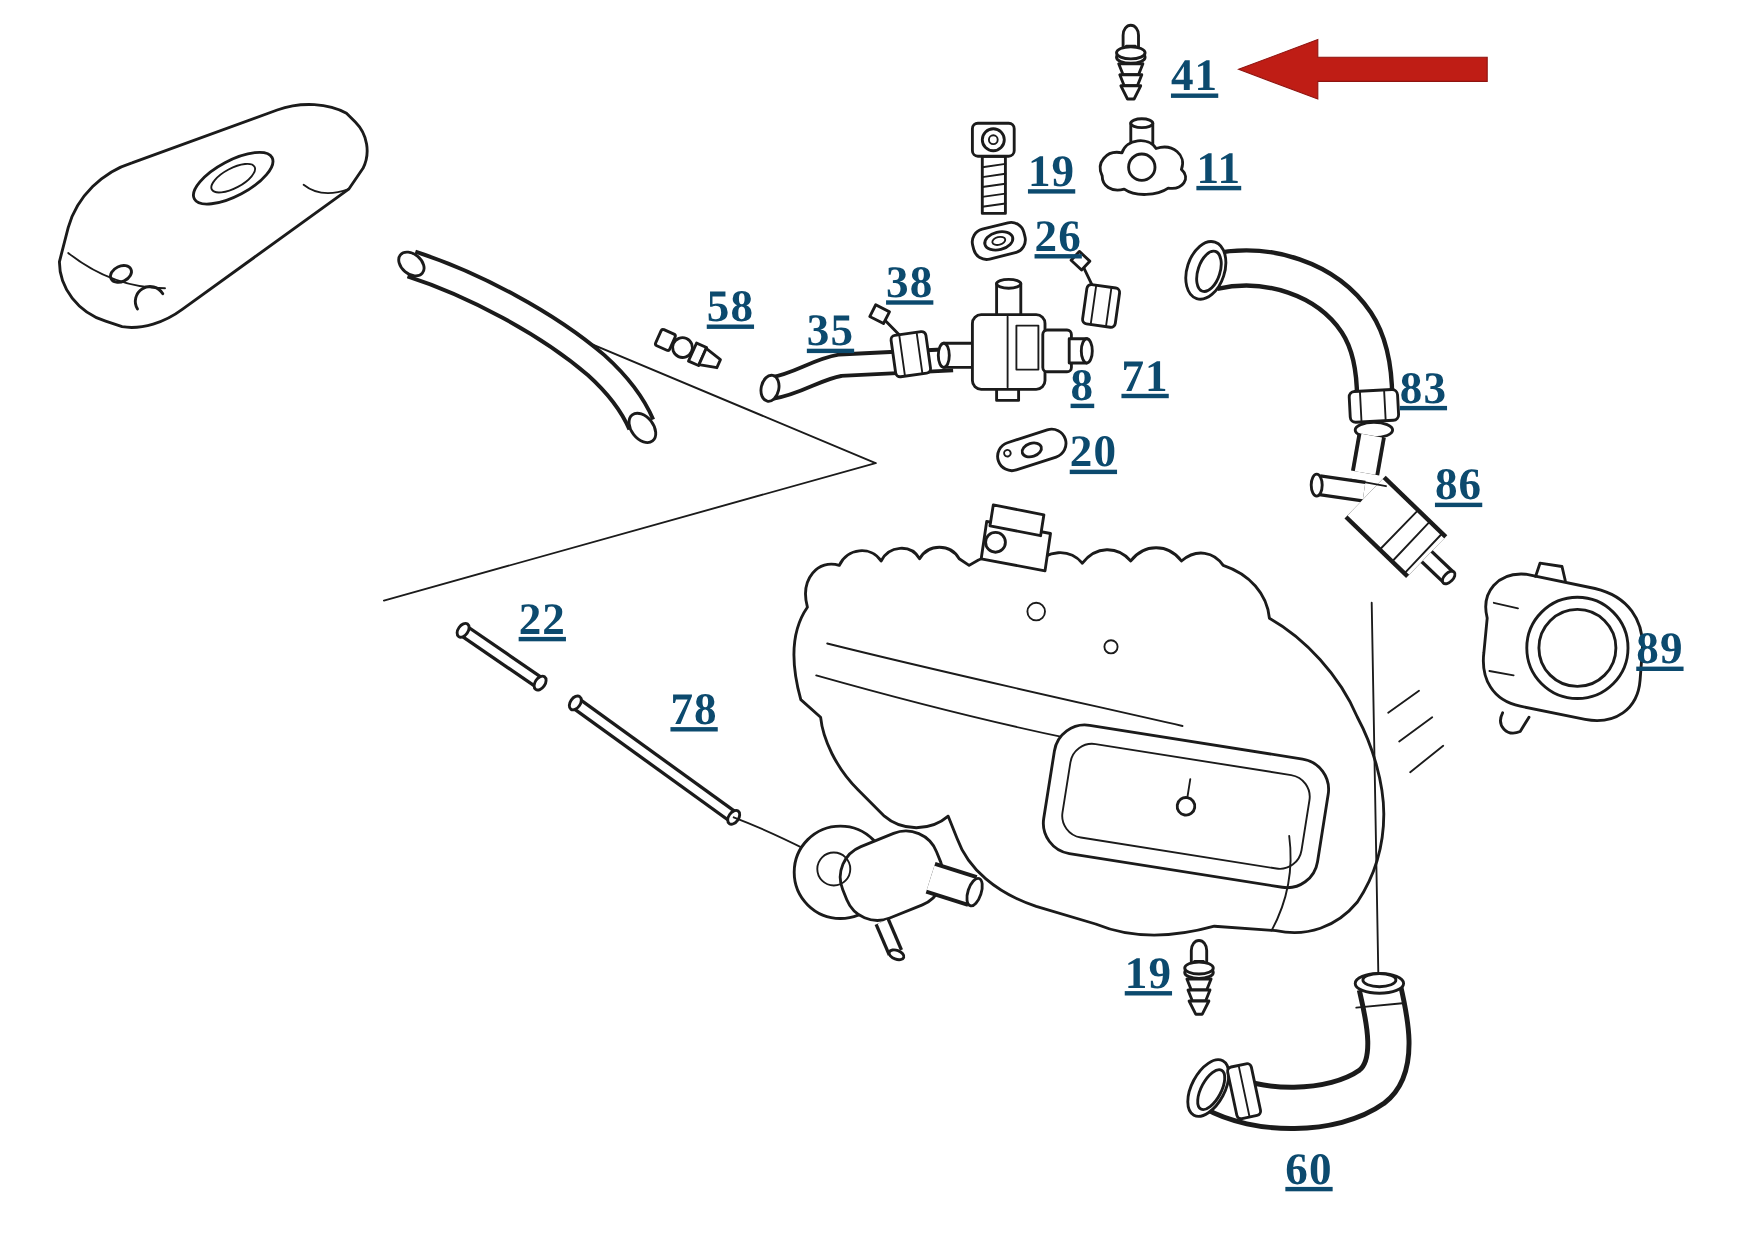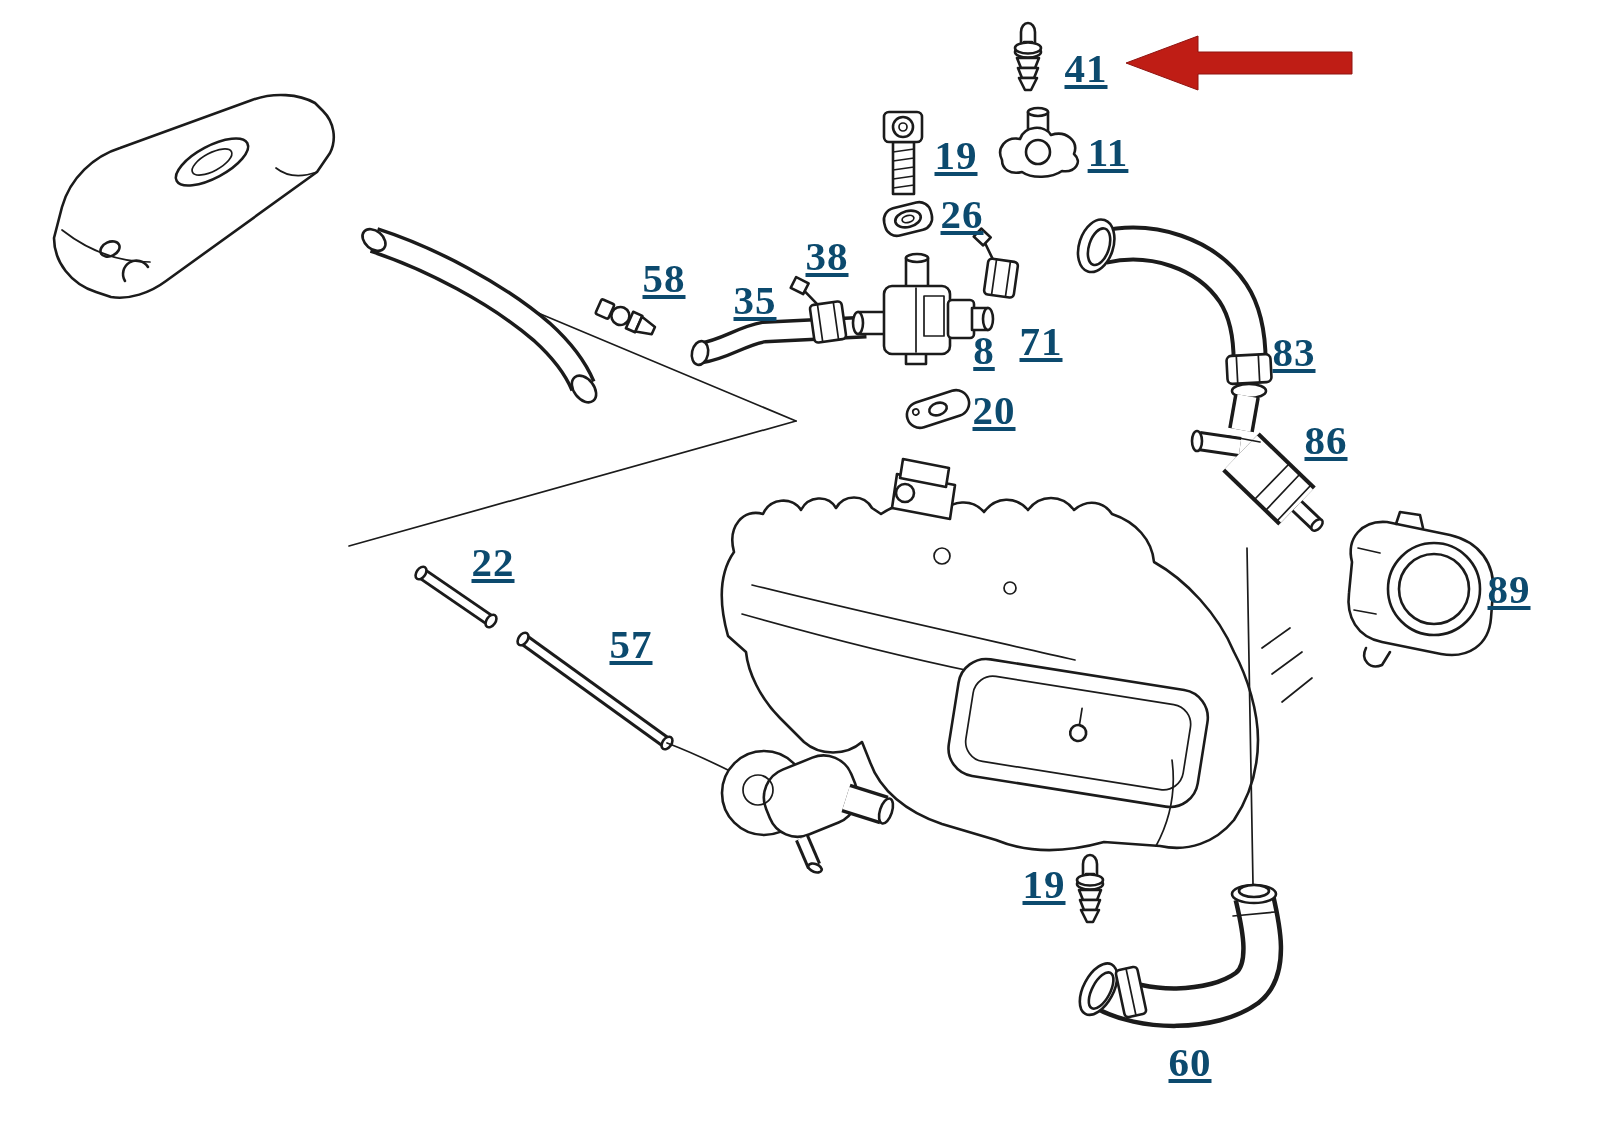--- a/index.html
+++ b/index.html
@@ -264,18 +264,18 @@
   <div class="lbl" style="left:664px;top:278px">58</div>
   <div class="lbl" style="left:755px;top:300px">35</div>
   <div class="lbl" style="left:827px;top:256px">38</div>
   <div class="lbl" style="left:984px;top:350px">8</div>
   <div class="lbl" style="left:1041px;top:341px">71</div>
   <div class="lbl" style="left:1294px;top:352px">83</div>
   <div class="lbl" style="left:994px;top:410px">20</div>
   <div class="lbl" style="left:1326px;top:440px">86</div>
   <div class="lbl" style="left:1509px;top:589px">89</div>
   <div class="lbl" style="left:493px;top:562px">22</div>
-  <div class="lbl" style="left:631px;top:644px">57</div>
+  <div class="lbl" style="left:631px;top:644px">78</div>
   <div class="lbl" style="left:1044px;top:884px">19</div>
   <div class="lbl" style="left:1190px;top:1062px">60</div>
 </div>
 
 </div>
 
 </body></html>

